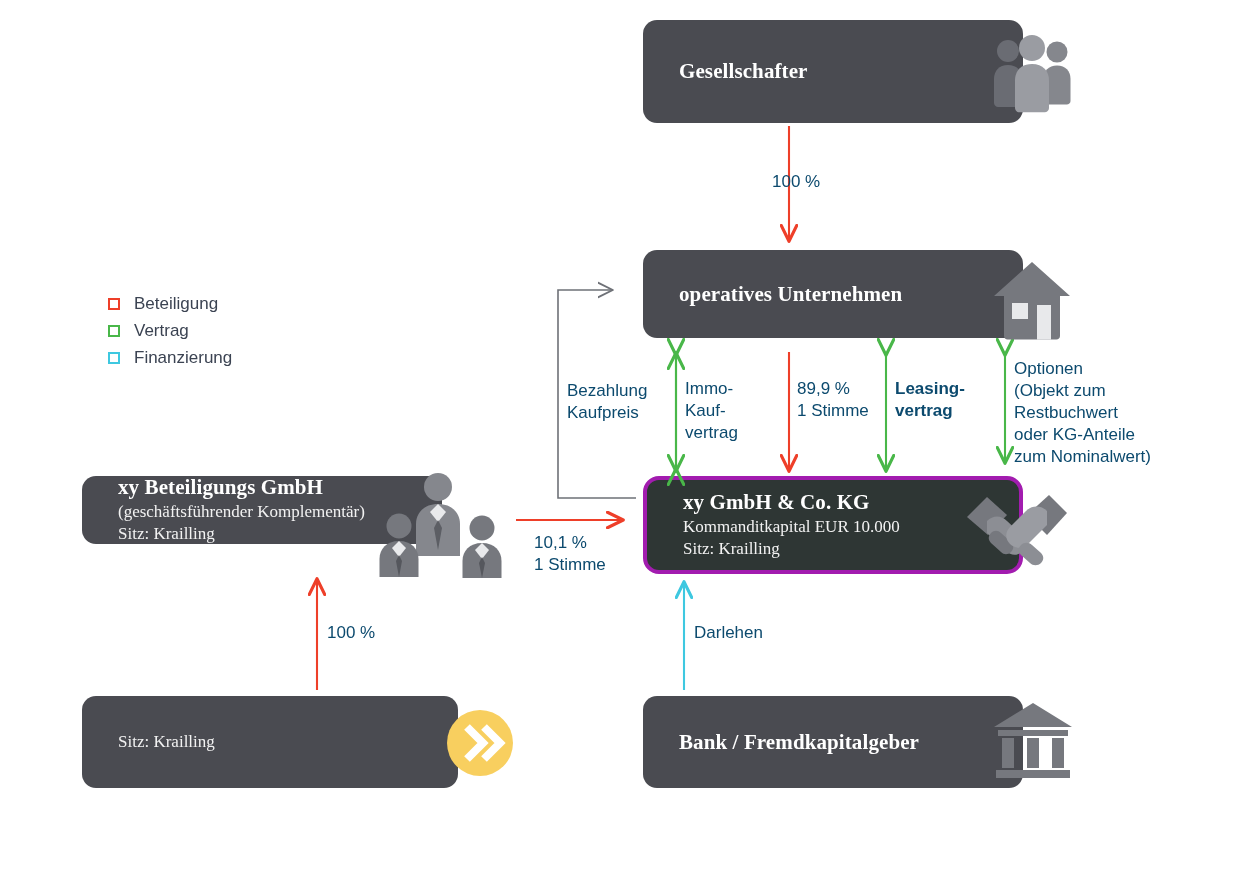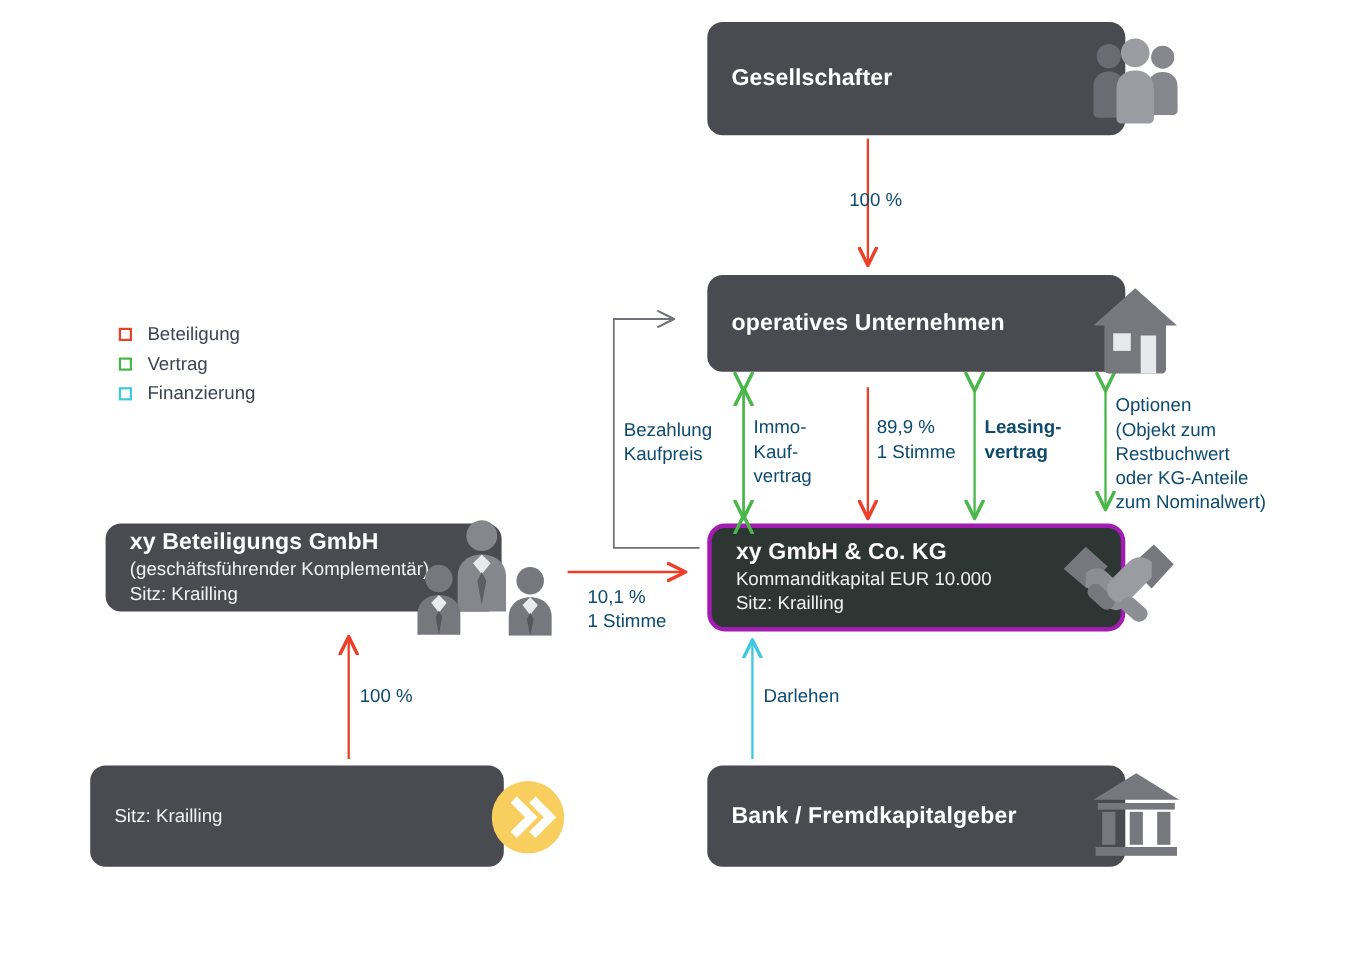--- a/index.html
+++ b/index.html
@@ -30,22 +30,23 @@
   }
   .node.dark { background: #4a4b51; }
   .node.kg {
     background: #2e3634;
     border: 4px solid #a21caf;
     border-radius: 16px;
   }
   .node .txt {
     position: relative;
     z-index: 3;
-    padding-left: 22px;
+    padding-left: 36px;
     padding-right: 10px;
+    font-family: Liberation Serif, serif;
   }
   .node .title {
     color: #ffffff;
     font-weight: bold;
     font-size: 21px;
     letter-spacing: .1px;
     line-height: 1.25;
     white-space: nowrap;
   }
   .node .sub {
@@ -186,21 +187,21 @@
     <div class="txt">
       <div class="title">operatives Unternehmen</div>
     </div>
   </div>
   <svg class="icon" style="left:992px; top:258px;" width="80" height="84" viewBox="0 0 80 84">
     <path d="M40 4 L78 38 h-10 v40 c0 2-1.6 3.6-3.6 3.6H15.6C13.6 81.6 12 80 12 78 V38 H2 Z" fill="#76787e"></path>
     <rect x="20" y="45" width="16" height="16" fill="#e8e9eb"></rect>
     <path d="M45 81.6 V47 h14 v34.6 z" fill="#e8e9eb"></path>
   </svg>
 
-  <div class="node dark" style="left:96px; top:476px; width:360px; height:80px;">
+  <div class="node dark" style="left:82px; top:476px; width:360px; height:68px;">
     <div class="txt">
       <div class="title">xy Beteiligungs GmbH</div>
       <div class="sub">(geschäftsführender Komplementär)</div>
       <div class="sub">Sitz: Krailling</div>
     </div>
   </div>
   <svg class="icon" style="left:372px; top:470px;" width="145" height="108" viewBox="0 0 145 108">
 
     <g fill="#85878d">
       <circle cx="66" cy="17" r="14"></circle>

